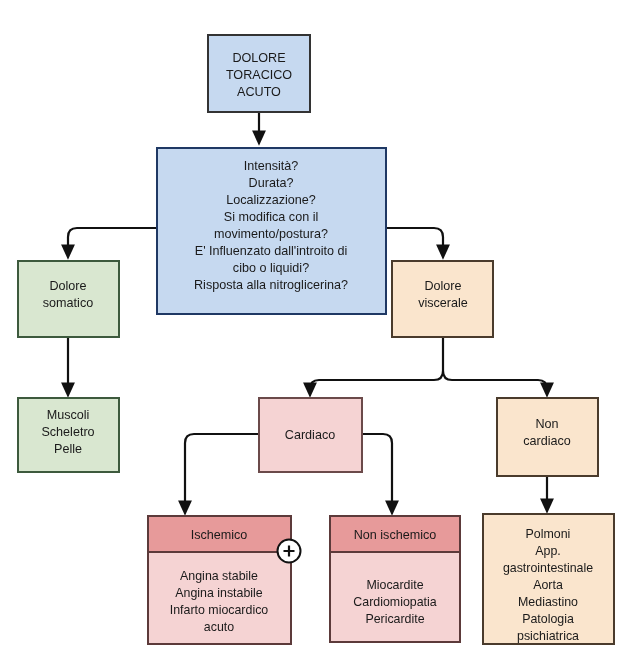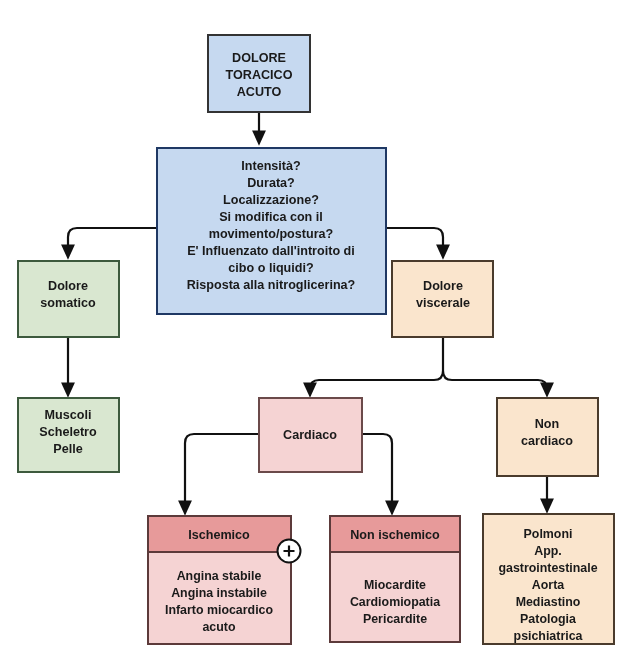--- a/index.html
+++ b/index.html
@@ -11,21 +11,20 @@
     width: 644px;
     height: 666px;
     font-family: "Liberation Sans", sans-serif;
     overflow: hidden;
   }
   #chart-root {
     position: relative;
     width: 644px;
     height: 666px;
     background: #ffffff;
-    font-weight: bold;
   }
   svg.flow {
     position: absolute;
     top: 0;
     left: 0;
     width: 644px;
     height: 666px;
     display: block;
   }
   .node-text {

